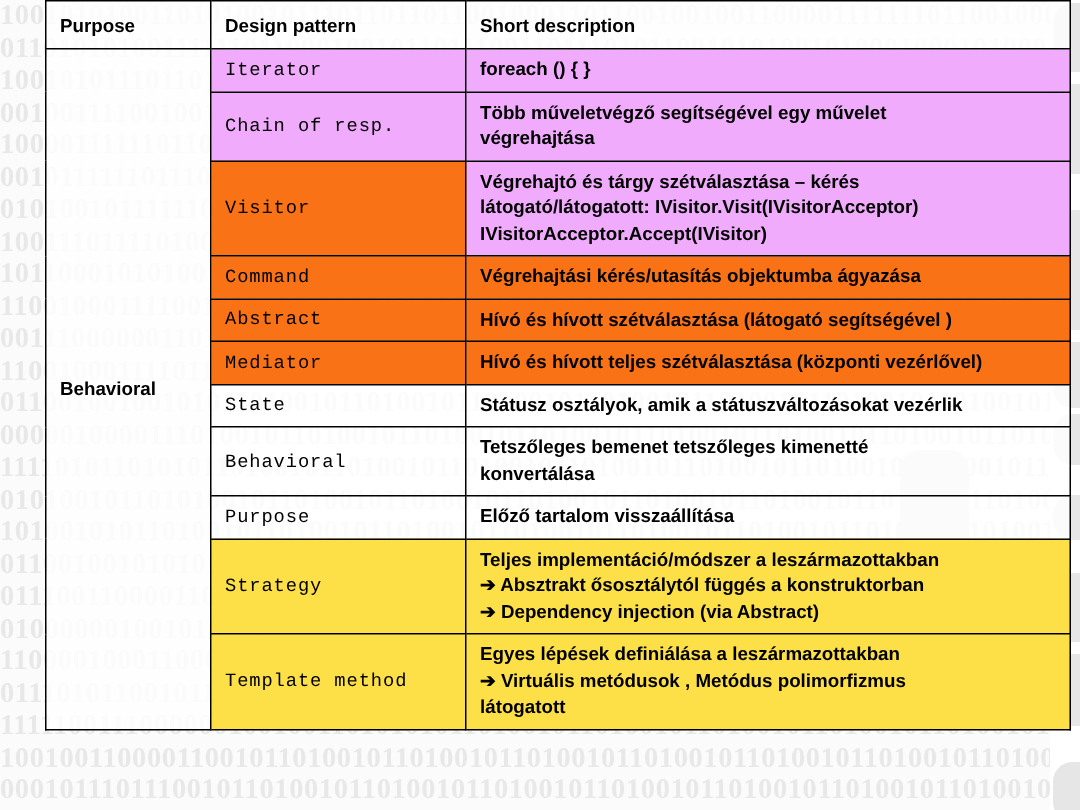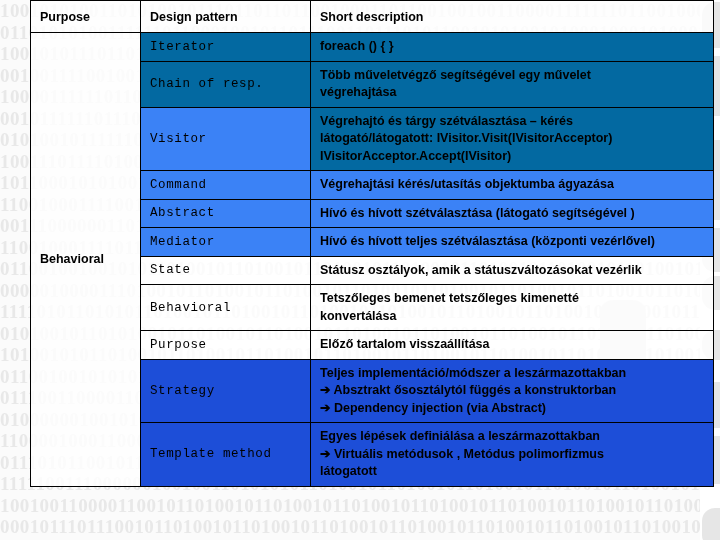--- a/index.html
+++ b/index.html
@@ -117,23 +117,23 @@
     white-space: nowrap;
   }
 
   td.desc {
     font-weight: bold;
     font-size: 12.5px;
     line-height: 17.5px;
   }
 
   
-  .fill-red   { background: #0369a1; }
-  .fill-green { background: #3b82f6; }
-  .fill-blue  { background: #1d4ed8; }
+  .fill-red   { background: #f0abfc; }
+  .fill-green { background: #f97316; }
+  .fill-blue  { background: #fde047; }
   .fill-none  { background: rgba(255,255,255,0.82); }
   .desc-line { display: block; }
 
   
   #page-num {
     position: absolute;
     left: 668px;
     top: 516px;
     font-size: 9px;
     color: #2b2b2b;

